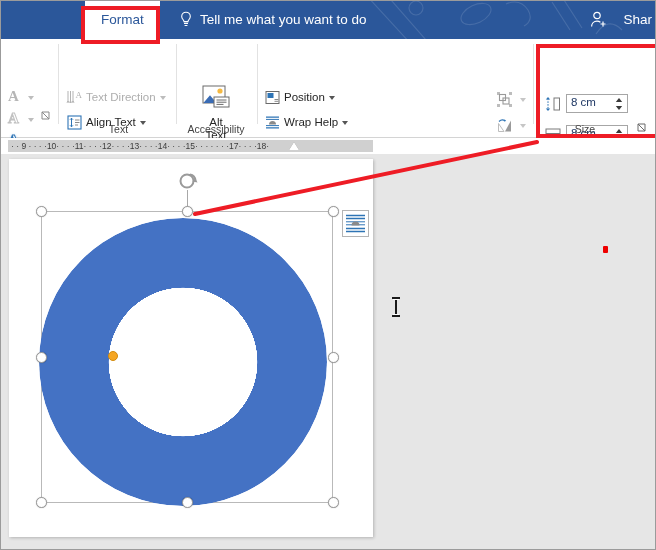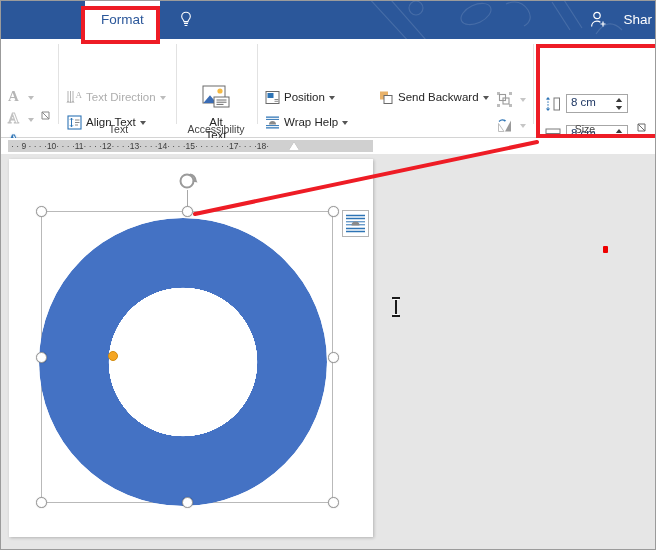--- a/index.html
+++ b/index.html
@@ -209,20 +209,21 @@
 
     <div class="tab" id="tab-help">Help</div>
 
     <div class="fmt-tab">Format</div>
 
     <svg class="bulb" viewBox="0 0 16 20">
       <path d="M8 2.2c-2.5 0-4.3 1.9-4.3 4.2 0 1.8 1 2.8 1.7 3.7.4.5.6.9.6 1.5h4c0-.6.2-1 .6-1.5.7-.9 1.7-1.9 1.7-3.7 0-2.3-1.8-4.2-4.3-4.2z" fill="none" stroke="#ffffff" stroke-width="1.1"></path>
       <path d="M6 13.4h4M6.6 15.5h2.8" stroke="#ffffff" stroke-width="1.1" fill="none"></path>
     </svg>
 
+    <div class="tellme">Tell me what you want to do</div>
 
     <svg class="share-ico" viewBox="0 0 18 19">
       <circle cx="7" cy="5.5" r="3.2" fill="none" stroke="#ffffff" stroke-width="1.2"></circle>
       <path d="M1.6 16.5c0-3.2 2.4-5.3 5.4-5.3 1.3 0 2.5.4 3.4 1.1" fill="none" stroke="#ffffff" stroke-width="1.2"></path>
       <path d="M13 11.5v5M10.5 14h5" stroke="#ffffff" stroke-width="1.2"></path>
     </svg>
 
     <div class="share" style="right:2px;">Shar</div>
   </div>
 
@@ -334,30 +335,20 @@
       <span class="ico">
         <svg viewBox="0 0 17 17">
           <rect x="6" y="6.5" width="8" height="8" fill="none" stroke="#6a6a6a" stroke-width="1"></rect>
           <rect x="2" y="2.5" width="8" height="8" fill="#e8b26a"></rect>
         </svg>
       </span>
       <span class="lbl">Bring Forward</span>
       <span class="caret dd"></span>
     </div>
 
-    <div class="rb" style="left:378px;top:48px;">
-      <span class="ico">
-        <svg viewBox="0 0 17 17">
-          <rect x="2" y="2.5" width="8" height="8" fill="#e8b26a"></rect>
-          <rect x="6" y="6.5" width="8" height="8" fill="#ffffff" stroke="#6a6a6a" stroke-width="1"></rect>
-        </svg>
-      </span>
-      <span class="lbl">Send Backward</span>
-      <span class="caret dd"></span>
-    </div>
 
 
     <div class="rb" style="left:378px;top:98px;">
       <span class="ico">
         <svg viewBox="0 0 17 17">
           <path d="M2.5 2.5v12" stroke="#2e74b5" stroke-width="1.4"></path>
           <rect x="4.5" y="3.5" width="9" height="4" fill="#2e74b5"></rect>
           <rect x="4.5" y="9.5" width="6" height="4" fill="#8fb3dd"></rect>
         </svg>
       </span>

